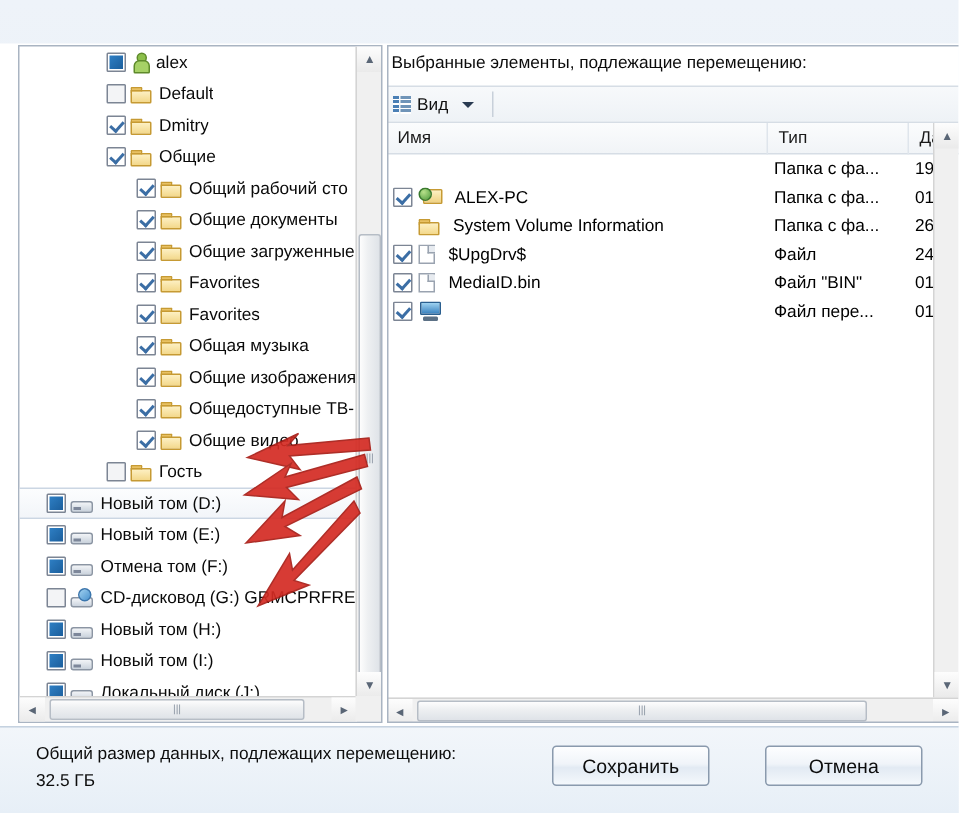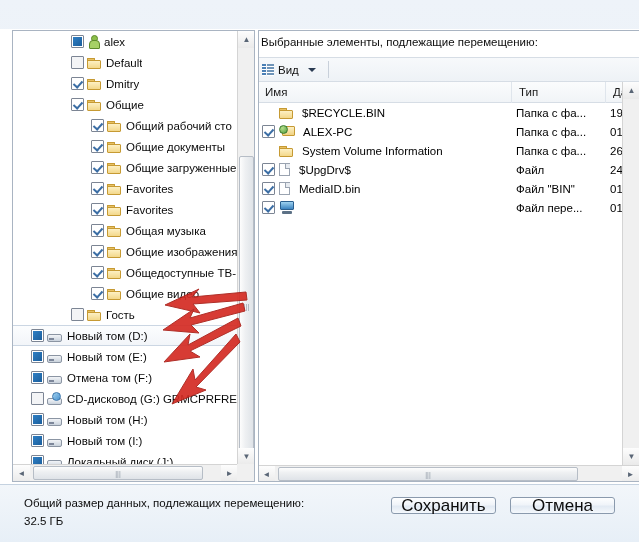--- a/index.html
+++ b/index.html
@@ -245,24 +245,24 @@
   
   .footer{
     position:absolute;left:0;top:484px;width:639px;height:58px;
     background:linear-gradient(180deg,#f2f6fa 0%,#e7eff7 100%);
     border-top:1px solid #c5d2e0;box-sizing:border-box;
   }
   .f-line1{position:absolute;left:24px;top:12px;font-size:11.5px;color:#0c0c0c;}
   .f-line2{position:absolute;left:24px;top:30px;font-size:11.5px;color:#0c0c0c;}
   .fbtns{position:absolute;right:24px;top:12px;display:flex;gap:14px;}
   .fbtn{
-    width:105px;height:17px;border:1px solid #8a9aad;border-radius:3px;
+    width:105px;height:27px;border:1px solid #8a9aad;border-radius:3px;
     background:linear-gradient(180deg,#fdfeff 0%,#f0f4f9 45%,#e2eaf3 55%,#f4f8fc 100%);
-    font-size:17px;color:#0c0c0c;display:flex;align-items:center;justify-content:center;
-    box-sizing:border-box;font-family:inherit;
+    font-size:13px;color:#0c0c0c;display:flex;align-items:center;justify-content:center;
+    box-sizing:border-box;font-family:inherit;margin-left:23px;
   }
   
   .arrows{position:absolute;left:0;top:0;width:639px;height:542px;pointer-events:none;}
 </style>
 </head>
 <body>
 
 <div class="window">
 
   <div class="titlebar">
@@ -422,25 +422,20 @@
       </div>
 
       <div class="cols" id="cols-host">
           <div class="col" style="left: 0px; width: 254px;">Имя</div>
           <div class="col" style="left: 254px; width: 94px;">Тип</div>
           <div class="col" style="left: 348px; width: 40px;">Дата</div>
         </div>
 
       <div class="rows" id="rows-host">
           <div class="frow">
-            <span class="fr-name">
-              <span style="width:13px;flex:0 0 auto;display:inline-block;"></span>
-              <span class="ic ic-folder" style="margin-left:4px;"></span>
-              <span class="fname">$RECYCLE.BIN</span>
-            </span>
             <span class="fr-type">Папка с фа...</span>
             <span class="fr-date">19.0</span>
           </div>
           <div class="frow">
             <span class="fr-name">
               <span class="cb checked"></span>
               <span class="ic ic-globe" style="margin-left:4px;"></span>
               <span class="fname">ALEX-PC</span>
             </span>
             <span class="fr-type">Папка с фа...</span>

